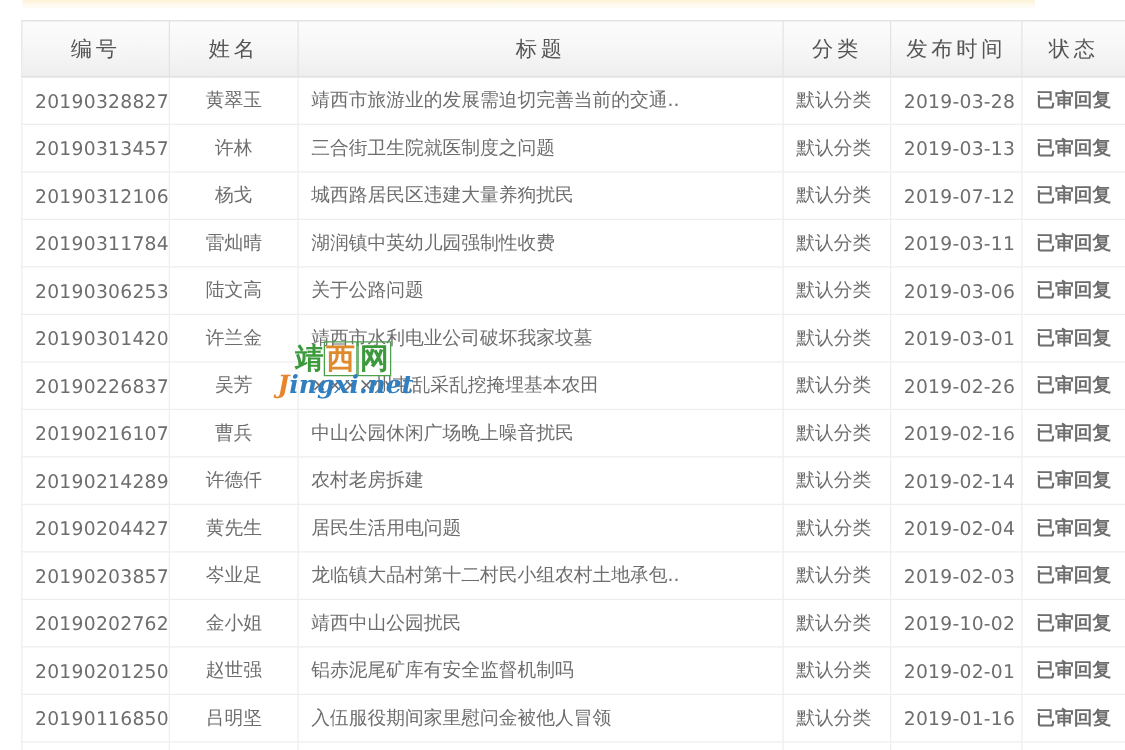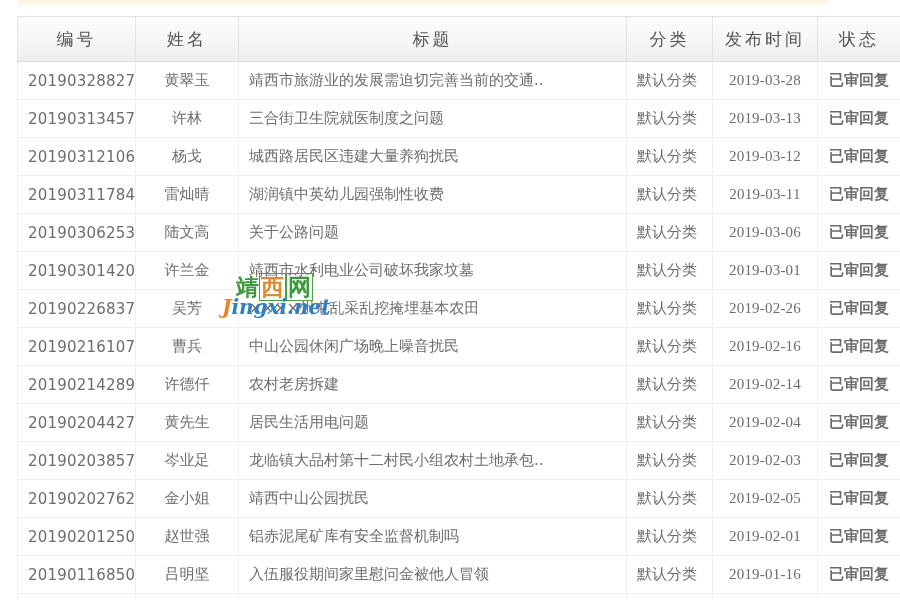--- a/index.html
+++ b/index.html
@@ -66,21 +66,21 @@
     color: #6d6d6d;
     padding: 0 10px;
     white-space: nowrap;
     overflow: hidden;
   }
 
   td.cell-id     { text-align: center; color: #6a6a6a; letter-spacing: 0.2px; }
   td.cell-name   { text-align: center; color: #5f5f5f; }
   td.cell-title  { text-align: left;   color: #676767; padding-left: 14px; }
   td.cell-cat    { text-align: left; color: #6d6d6d; }
-  td.cell-date   { text-align: center; color: #6d6d6d; letter-spacing: 0.2px; font-family: Liberation Serif, serif; }
+  td.cell-date   { text-align: center; color: #6d6d6d; letter-spacing: 0.2px; }
   td.cell-status { text-align: center; color: #74bbdd; font-weight: bold; }
 
   
   #watermark {
     position: absolute;
     left: 236px;
     top: 277px;
     width: 120px;
     height: 46px;
     pointer-events: none;
@@ -160,21 +160,21 @@
           <td class="cell-title">三合街卫生院就医制度之问题</td>
           <td class="cell-cat">默认分类</td>
           <td class="cell-date">2019-03-13</td>
           <td class="cell-status">已审回复</td>
         </tr>
         <tr>
           <td class="cell-id">201903121065</td>
           <td class="cell-name">杨戈</td>
           <td class="cell-title">城西路居民区违建大量养狗扰民</td>
           <td class="cell-cat">默认分类</td>
-          <td class="cell-date">2019-03-12</td>
+          <td class="cell-date">2019-07-12</td>
           <td class="cell-status">已审回复</td>
         </tr>
         <tr>
           <td class="cell-id">201903117843</td>
           <td class="cell-name">雷灿晴</td>
           <td class="cell-title">湖润镇中英幼儿园强制性收费</td>
           <td class="cell-cat">默认分类</td>
           <td class="cell-date">2019-03-11</td>
           <td class="cell-status">已审回复</td>
         </tr>
@@ -232,21 +232,21 @@
           <td class="cell-title">龙临镇大品村第十二村民小组农村土地承包..</td>
           <td class="cell-cat">默认分类</td>
           <td class="cell-date">2019-02-03</td>
           <td class="cell-status">已审回复</td>
         </tr>
         <tr>
           <td class="cell-id">201902027625</td>
           <td class="cell-name">金小姐</td>
           <td class="cell-title">靖西中山公园扰民</td>
           <td class="cell-cat">默认分类</td>
-          <td class="cell-date">2019-02-05</td>
+          <td class="cell-date">2019-10-02</td>
           <td class="cell-status">已审回复</td>
         </tr>
         <tr>
           <td class="cell-id">201902012506</td>
           <td class="cell-name">赵世强</td>
           <td class="cell-title">铝赤泥尾矿库有安全监督机制吗</td>
           <td class="cell-cat">默认分类</td>
           <td class="cell-date">2019-02-01</td>
           <td class="cell-status">已审回复</td>
         </tr>

